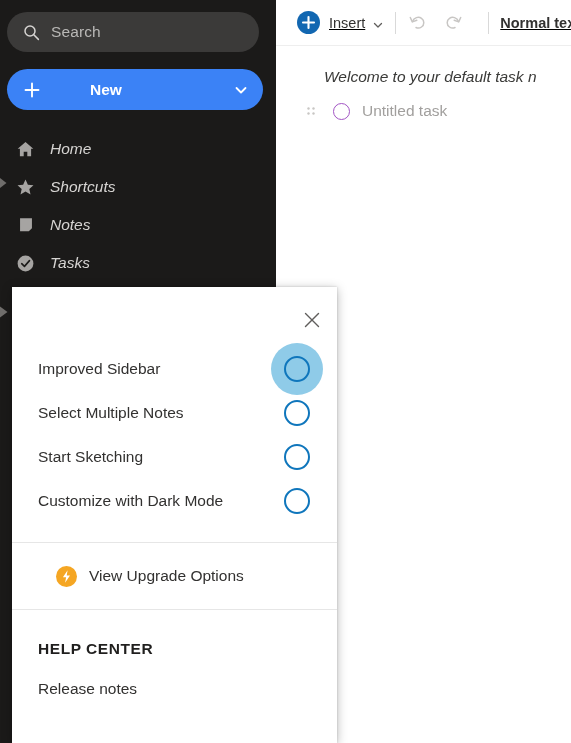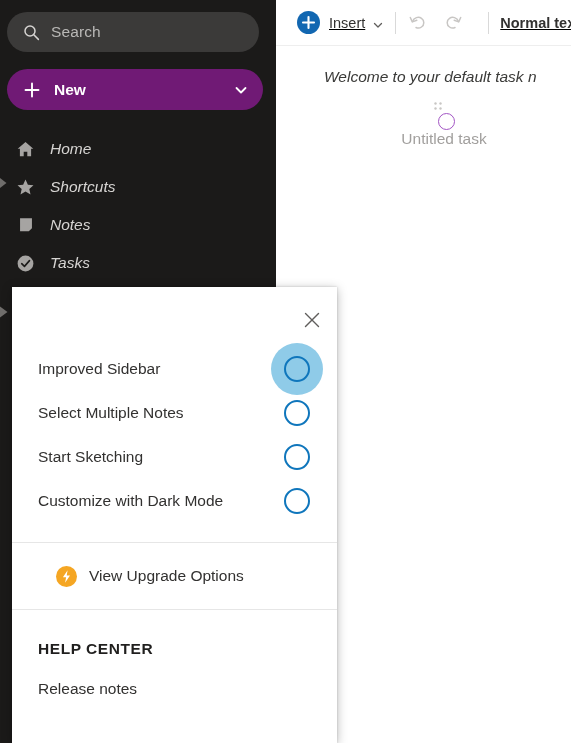--- a/index.html
+++ b/index.html
@@ -44,27 +44,28 @@
     margin-left: 11px;
     color: #b9b8b6;
     font-size: 15.5px;
     letter-spacing: .1px;
   }
 
   .new-pill {
     position: absolute;
     left: 7px; top: 69px;
     width: 256px; height: 41px;
-    background: #701a75;
+    background: #3b82f6;
     border-radius: 21px;
     display: flex;
     align-items: center;
     padding: 0 14px 0 16px;
     cursor: pointer;
     color: #fff;
+    gap: 36px;
   }
   .new-plus { width: 18px; height: 18px; flex:0 0 auto; display:block; }
   .new-label {
     margin-left: 13px;
     font-size: 15.5px;
     font-weight: 600;
     color: #ffffff;
     flex: 1 1 auto;
   }
   .new-chev { width: 16px; height: 16px; flex:0 0 auto; display:block; }
@@ -182,21 +183,20 @@
     font-size: 15.5px;
     font-style: italic;
     color: #3a3a38;
     white-space: nowrap;
   }
   .task-row {
     margin: 13px 0 8px 29px;
     display: flex;
     align-items: center;
     height: 24px;
-    flex-direction: column;
   }
   .task-handle {
     width: 12px; height: 14px;
     color: #c8c6c4;
     flex: 0 0 auto;
   }
   .task-handle svg { display:block; }
   .task-circle {
     margin-left: 16px;
     width: 17px; height: 17px;

